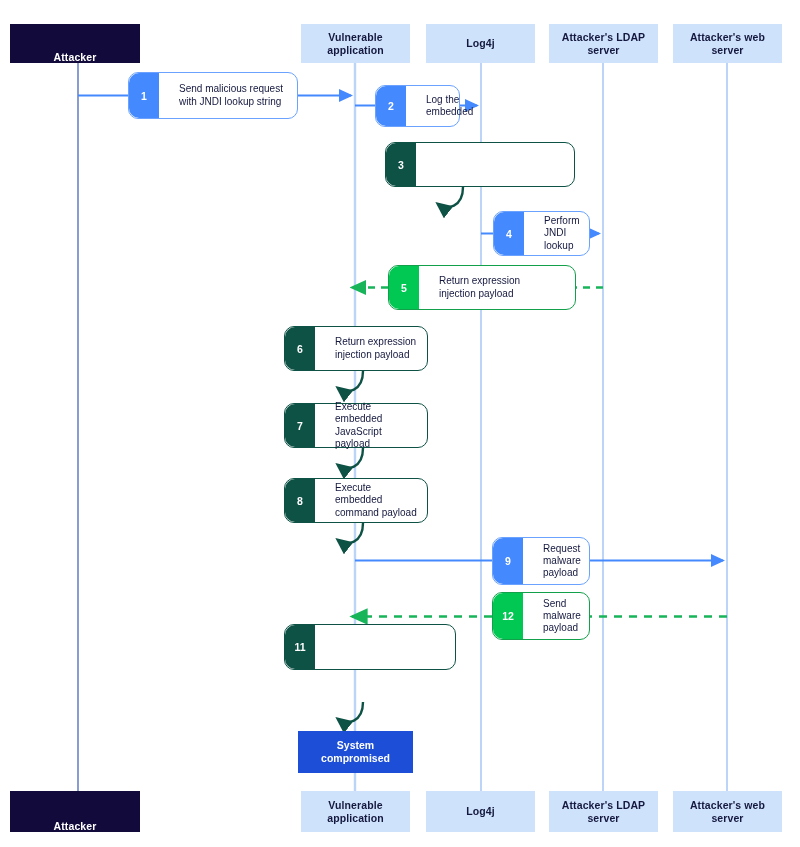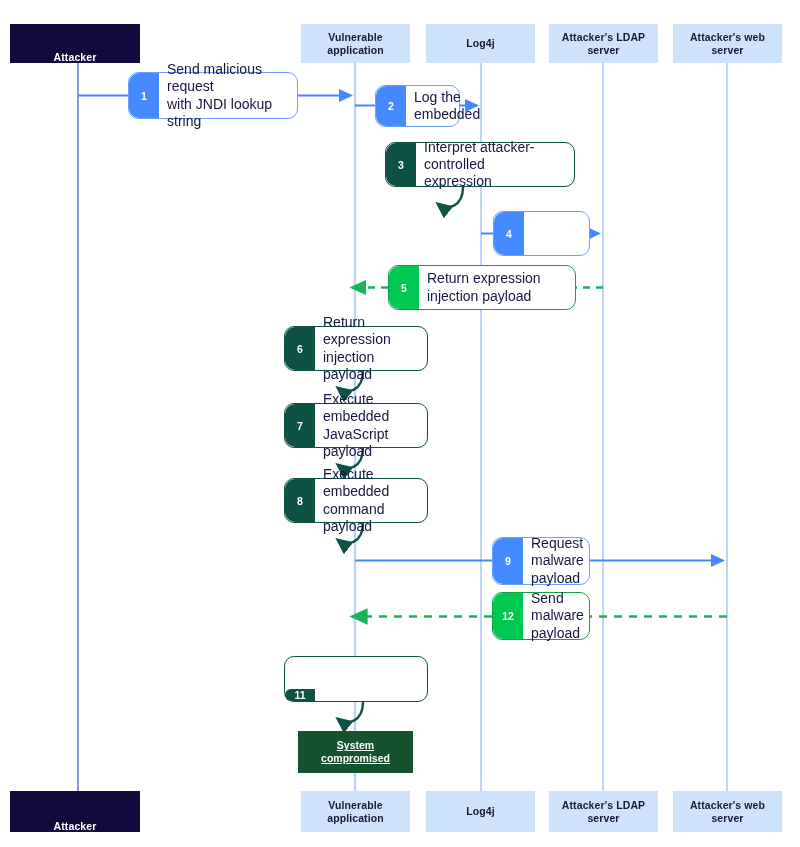--- a/index.html
+++ b/index.html
@@ -62,49 +62,48 @@
     color: #ffffff;
     font-size: 10.5px;
     font-weight: 700;
     position: relative;
     z-index: 2;
   }
   .step .body {
     flex: 1 1 auto;
     display: flex;
     align-items: center;
-    padding-left: 8px;
+    padding-left: 20px;
     padding-right: 8px;
-    font-size: 14px;
+    font-size: 10px;
     line-height: 1.22;
     color: #14183e;
     white-space: pre-line;
     position: relative;
     z-index: 1;
   }
   .step.blue { border: 1.4px solid #6ba2ff; }
   .step.blue .badge { background: #4589ff; }
   .step.dgreen { border: 1.4px solid #0d5245; }
   .step.dgreen .badge { background: #0d5245; border-radius: 10px 0 0 10px; }
   .step.green { border: 1.4px solid #12a04a; }
   .step.green .badge { background: #00c853; }
   .redbox {
     position: absolute;
     box-sizing: border-box;
-    background: #14532d;
+    background: #1d4ed8;
     color: #ffffff;
     display: flex;
     align-items: center;
     justify-content: center;
     text-align: center;
     font-size: 10.5px;
     font-weight: 700;
     line-height: 1.2;
     white-space: pre-line;
-    text-decoration: underline;
   }
 </style>
 </head>
 <body>
 
 <div id="diagram">
 
   <svg width="800" height="847" viewBox="0 0 800 847" style="position:absolute;left:0;top:0;">
     <defs>
       <marker id="arrBlue" markerWidth="7" markerHeight="7" refX="6" refY="3.2" orient="auto">
@@ -211,26 +210,26 @@
   </div>
 
   <div class="step blue" style="left:375px; top:85px; width:85px; height:42px;">
     <div class="badge">2</div>
     <div class="body">Log the
 embedded</div>
   </div>
 
   <div class="step dgreen" style="left:385px; top:142px; width:190px; height:45px;">
     <div class="badge">3</div>
-    <div class="body">Interpret attacker-controlled
-expression</div>
   </div>
 
   <div class="step blue" style="left:493px; top:211px; width:97px; height:45px;">
     <div class="badge">4</div>
+    <div class="body">Perform
+JNDI lookup</div>
   </div>
 
   <div class="step green" style="left:388px; top:265px; width:188px; height:45px;">
     <div class="badge">5</div>
     <div class="body">Return expression
 injection payload</div>
   </div>
 
   <div class="step dgreen" style="left:284px; top:326px; width:144px; height:45px;">
     <div class="badge">6</div>
@@ -257,21 +256,21 @@
 payload</div>
   </div>
 
   <div class="step green" style="left:492px; top:592px; width:98px; height:48px;">
     <div class="badge">12</div>
     <div class="body">Send
 malware
 payload</div>
   </div>
 
-  <div class="step dgreen" style="left:284px; top:656px; width:144px; height:46px;align-items:flex-end;">
+  <div class="step dgreen" style="left:284px; top:624px; width:172px; height:46px;">
     <div class="badge">11</div>
   </div>
 
   <div class="redbox" style="left:298px; top:731px; width:115px; height:42px;">
     <span>System
 compromised</span>
   </div>
 
   <div class="hdr-box hdr-attacker" style="left:10px; top:791px; width:130px; height:41px;">
     <span>Attacker</span>

